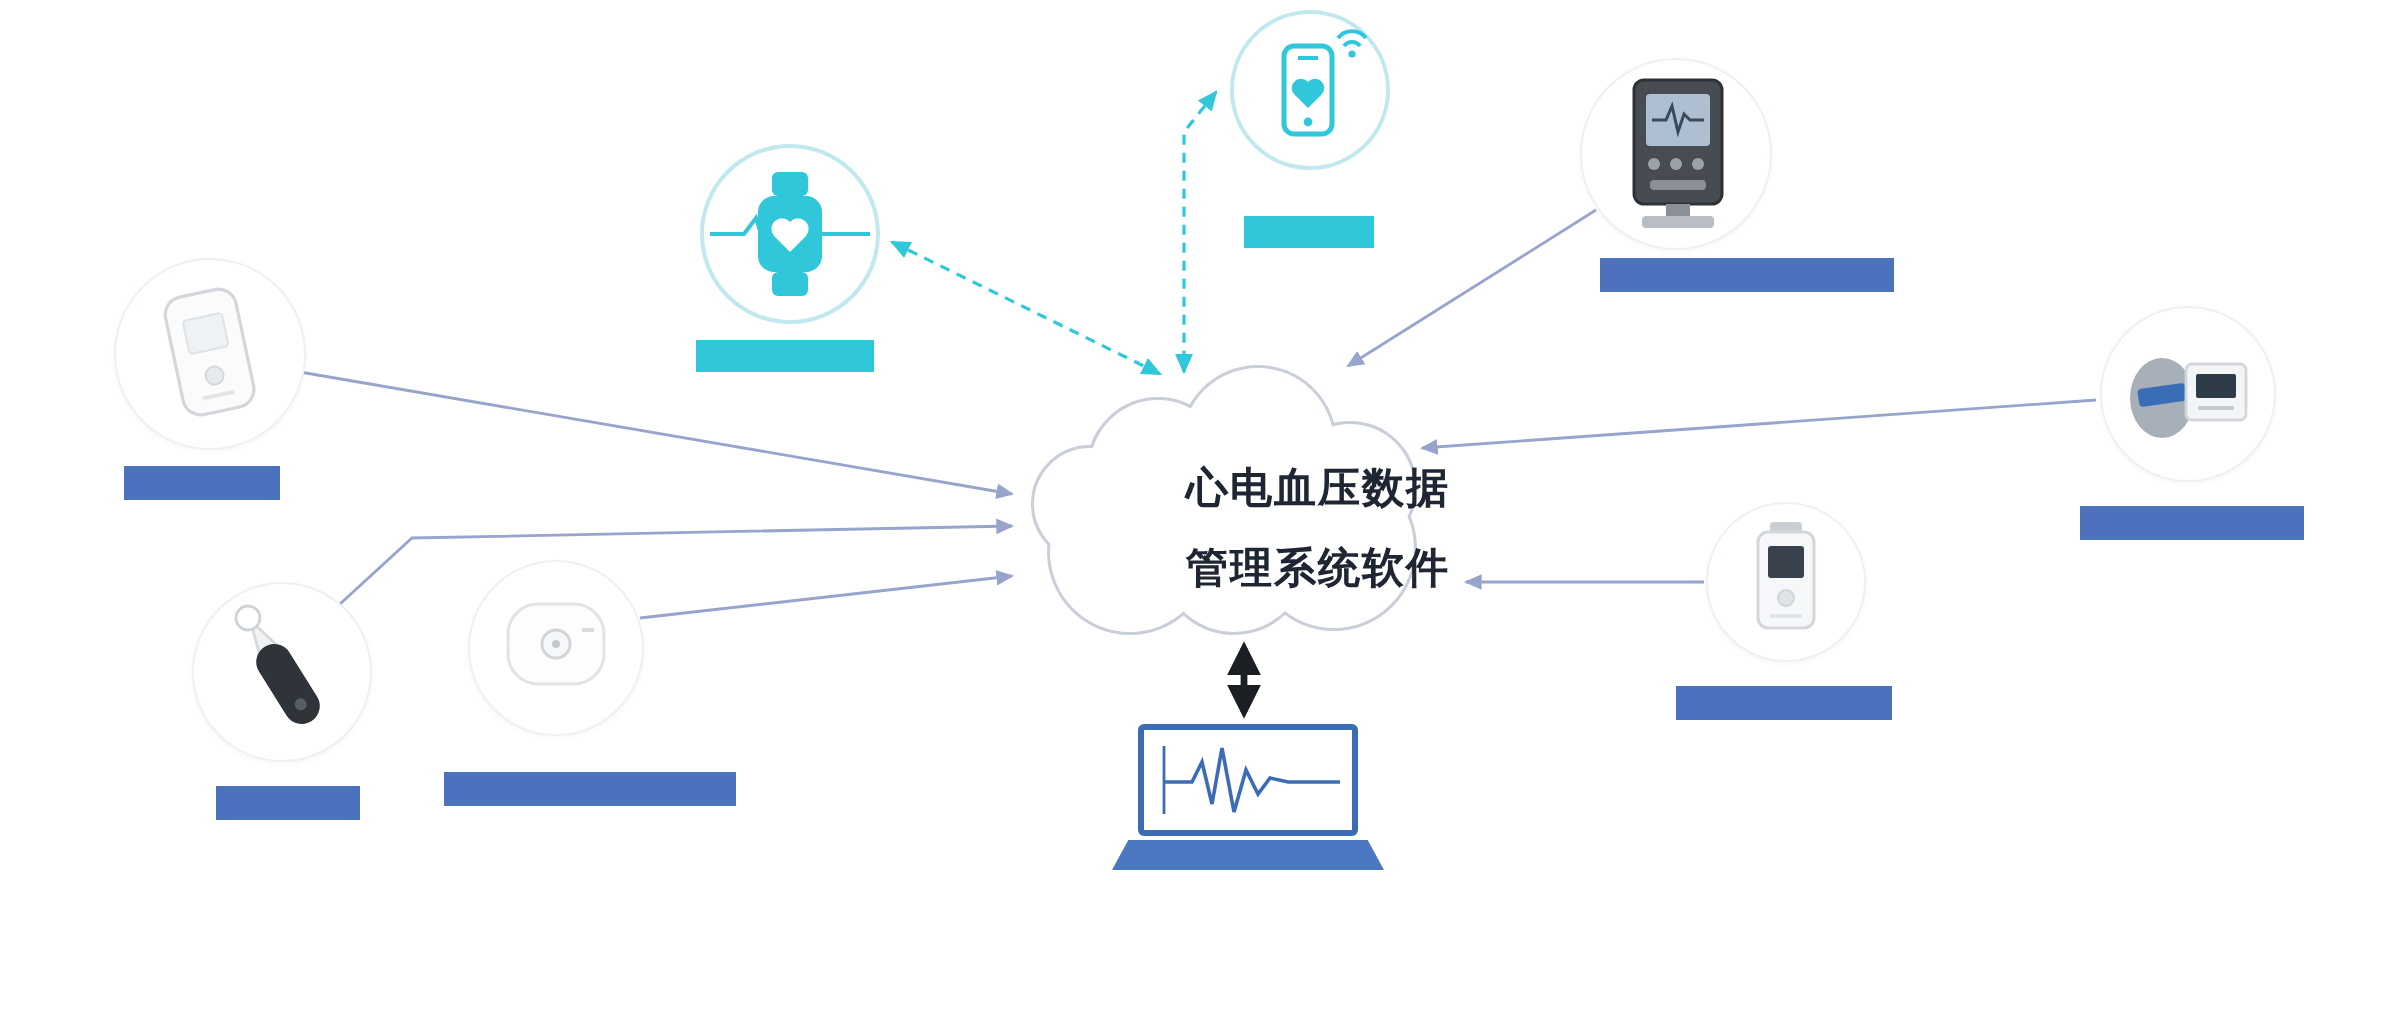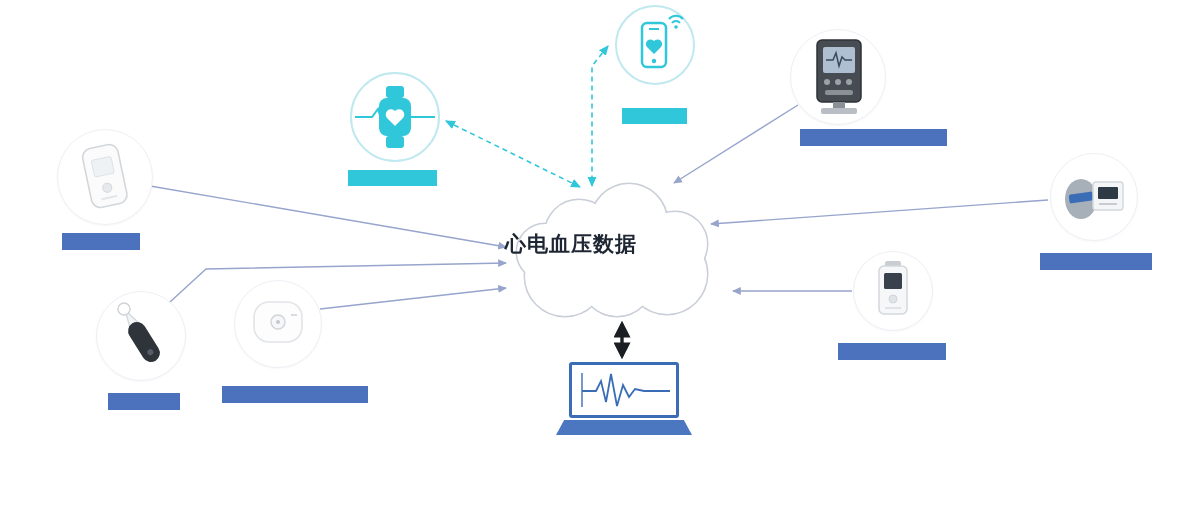--- a/index.html
+++ b/index.html
@@ -7,21 +7,21 @@
           font-family:"Liberation Sans",sans-serif;}
   svg{display:block;}
   .conn{position:absolute;left:0;top:0;pointer-events:none;}
   .circle-node{position:absolute;border-radius:50%;background:#fff;box-sizing:border-box;}
   .teal-ring{border:2px solid #bfe8ef;}
   .plain-ring{border:1px solid #edf0f4;box-shadow:0 1px 2px rgba(40,60,90,0.04);}
   .label-bar{position:absolute;height:17px;}
   .teal-bar{background:#2fc7d9;height:16px;}
   .blue-bar{background:#4d72bd;}
   .cloud-wrap{position:absolute;left:505px;top:172px;width:220px;height:152px;}
-  .cloud-text{position:absolute;left:0;width:220px;text-align:left;font-weight:bold;
+  .cloud-text{position:absolute;left:0;width:220px;text-align:right;font-weight:bold;
               font-size:21px;letter-spacing:1px;color:#1d2632;}
   .laptop{position:absolute;left:556px;top:362px;width:136px;height:80px;}
   .laptop-screen{position:absolute;left:13px;top:0;width:104px;height:50px;border:3px solid #3b6db6;
                  border-radius:3px;background:#fff;}
   .laptop-base{position:absolute;left:0;top:58px;width:136px;height:15px;background:#4a77c0;
                clip-path:polygon(6% 0,94% 0,100% 100%,0 100%);}
 </style>
 </head>
 <body>
 
@@ -68,20 +68,21 @@
         <circle cx="40" cy="80" r="28"></circle>
         <circle cx="74" cy="62" r="34"></circle>
         <circle cx="124" cy="50" r="38"></circle>
         <circle cx="170" cy="72" r="32"></circle>
         <circle cx="60" cy="104" r="40"></circle>
         <circle cx="112" cy="108" r="36"></circle>
         <circle cx="162" cy="102" r="40"></circle>
       </g>
     </svg>
     <div class="cloud-text" style="top:58px;">心电血压数据</div>
+    <div class="cloud-text" style="top:98px;">管理系统软件</div>
   </div>
 
   <div class="circle-node teal-ring" style="left:350px;top:72px;width:90px;height:90px;">
     <svg width="86" height="86" viewBox="0 0 86 86">
       <polyline points="3,43 20,43 26,35 31,51 36,27 42,57 47,43 83,43" fill="none" stroke="#2fc7d9" stroke-width="2"></polyline>
       <rect x="34" y="12" width="18" height="12" rx="3" fill="#2fc7d9"></rect>
       <rect x="34" y="62" width="18" height="12" rx="3" fill="#2fc7d9"></rect>
       <rect x="27" y="24" width="32" height="38" rx="8" fill="#2fc7d9"></rect>
       <path d="M43,52 l-8,-8 a5,5 0 0 1 8,-7 a5,5 0 0 1 8,7 z" fill="#ffffff"></path>
     </svg>

